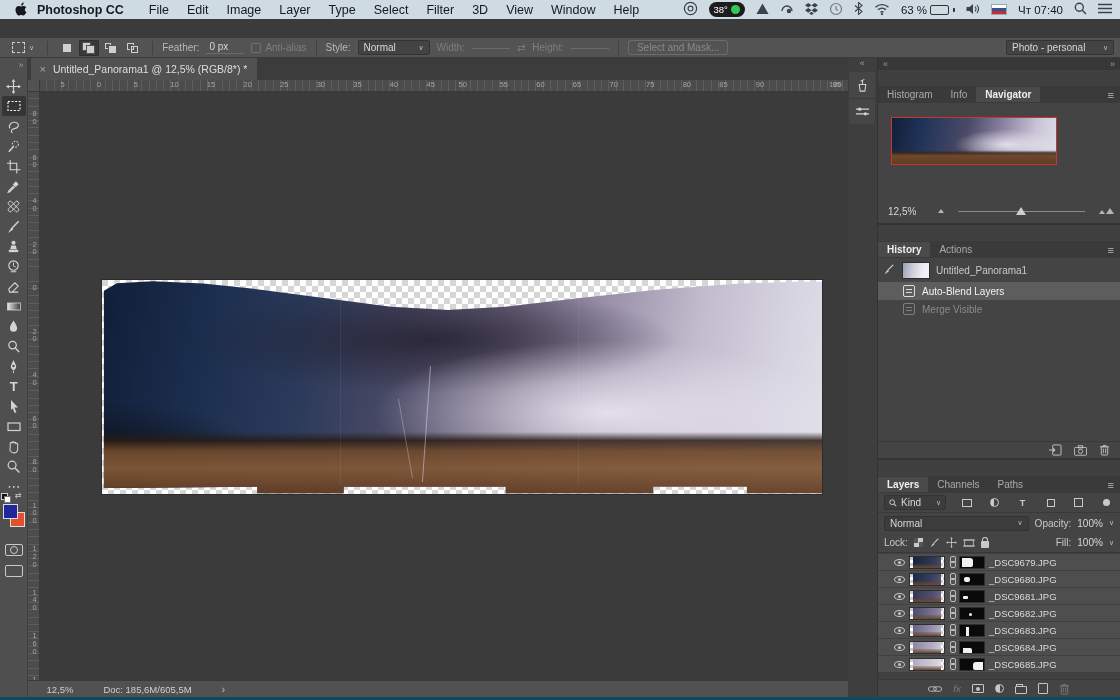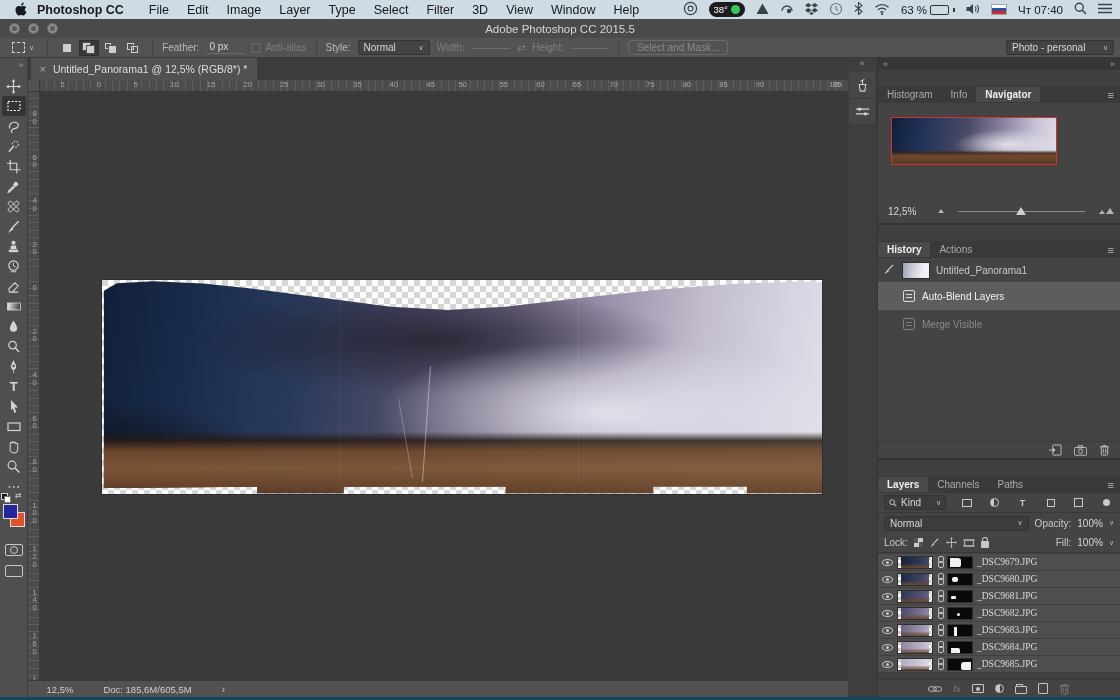--- a/index.html
+++ b/index.html
@@ -147,21 +147,21 @@
     border-left:5px solid transparent; border-right:5px solid transparent; border-bottom:8px solid #cfcfcf; }
   .mountains { display:flex; align-items:flex-end; gap:1px; margin:0 6px; }
 
   
   .hist-body { height:200px; position:relative; background:#444; display:flex; flex-direction:column; }
   .hist-snap { display:flex; align-items:center; gap:6px; height:24px; padding-left:4px; }
   .hist-snapthumb { width:28px; height:17px; border:1px solid #2e2e2e;
     background:linear-gradient(100deg,#9aa0b8,#cfd0dc 40%,#efeef4 75%,#f4f3f8); }
   .hist-src { width:14px; text-align:center; color:#cfcfcf; }
   .hist-states { display:flex; flex-direction:column; }
-  .hist-row { display:flex; align-items:center; gap:7px; height:28px; padding-left:6px;text-align:right; }
+  .hist-row { display:flex; align-items:center; gap:7px; height:18px; padding-left:6px;text-align:right; }
   .hist-row.selected { background:#5d5d5d; color:#f2f2f2; }
   .hist-row.disabled { color:#8a8a8a; }
   .hist-ic { width:12px; height:12px; border:1px solid currentColor; border-radius:2px; position:relative; opacity:0.85; }
   .hist-ic::after { content:''; position:absolute; left:2px; right:2px; top:3px; height:1px; background:currentColor;
     box-shadow:0 3px 0 currentColor; }
   .hist-check { width:12px; }
   .hist-bottom { margin-top:auto; height:17px; border-top:1px solid #393939; display:flex; align-items:center;
     justify-content:flex-end; gap:12px; padding-right:10px; color:#c6c6c6; }
 
   
@@ -178,21 +178,21 @@
   .blend-dd { background:#3c3c3c; border:1px solid #333; border-radius:2px; height:15px; flex:1;
     display:flex; align-items:center; padding:0 5px; color:#d8d8d8; }
   .blend-dd .chev { margin-left:auto; }
   .lyr-lock { display:flex; align-items:center; height:20px; padding:0 6px; gap:6px; border-bottom:1px solid #393939; }
   .lockico { color:#c9c9c9; display:flex; align-items:center; }
   .checker4 { width:9px; height:9px; background:conic-gradient(#c9c9c9 0 90deg,#555 90deg 180deg,#c9c9c9 180deg 270deg,#555 270deg); }
   .padlock { width:8px; height:7px; background:#c9c9c9; border-radius:1px; position:relative; margin-top:4px; }
   .padlock::before { content:''; position:absolute; left:1px; top:-4px; width:4px; height:4px;
     border:1.5px solid #c9c9c9; border-bottom:none; border-radius:3px 3px 0 0; }
   .lyr-list { flex:1; overflow:hidden; background:#404040; display:flex; flex-direction:column; gap:1px; padding-top:1px; }
-  .lrow { height:16px; background:#4e4e4e; display:flex; align-items:center; gap:4px; padding-left:4px;font-family:Liberation Serif, serif; }
+  .lrow { height:16px; background:#4e4e4e; display:flex; align-items:center; gap:4px; padding-left:16px; }
   .eye { width:11px; height:7px; border:1px solid #c6c6c6; border-radius:50%; position:relative; flex:none; }
   .eye::after { content:''; position:absolute; width:3px; height:3px; background:#c6c6c6; border-radius:50%; top:1px; left:3px; }
   .lthumb { width:36px; height:13px; flex:none; position:relative; border:1px solid #2e2e2e;
     background:conic-gradient(#fff 0 90deg,#ccc 90deg 180deg,#fff 180deg 270deg,#ccc 270deg); background-size:6px 6px; }
   .lthumb-in { position:absolute; top:0; bottom:0; left:3px; right:3px; }
   .lthumb-in::after { content:''; position:absolute; left:0; right:0; bottom:0; height:30%;
     background:linear-gradient(to bottom, rgba(90,60,38,0.2), #6b4830); }
   .lrow:nth-child(1) .lthumb-in { background:linear-gradient(100deg,#142238,#2e3a58 70%,#4a4a68); }
   .lrow:nth-child(2) .lthumb-in { background:linear-gradient(100deg,#1b2b48,#3c4160 70%,#5c5574); }
   .lrow:nth-child(3) .lthumb-in { background:linear-gradient(100deg,#2e3754,#555071 70%,#6f6684); }
@@ -301,28 +301,20 @@
       <span><svg width="13" height="13" viewBox="0 0 13 13">
             <circle cx="5.3" cy="5.3" r="4" fill="none" stroke="#3c4348" stroke-width="1.4"></circle>
             <path d="M8.3 8.3 12 12" stroke="#3c4348" stroke-width="1.5"></path>
           </svg></span>
       <span><svg width="14" height="11" viewBox="0 0 14 11">
             <path stroke="#3c4348" stroke-width="1.5" d="M0 1.5h14M0 5.5h14M0 9.5h14"></path>
           </svg></span>
     </div>
   </div>
 
-  <div class="titlebar">
-    <div class="tlights">
-      <span class="tlight"></span>
-      <span class="tlight"></span>
-      <span class="tlight"></span>
-    </div>
-    <span>Adobe Photoshop CC 2015.5</span>
-  </div>
 
   <div class="optionsbar">
     <div class="ob-preset">
       <span class="dashed-box"></span>
       <span class="chev">∨</span>
     </div>
     <div class="ob-sep"></div>
     <div class="mode-icons">
       <span class="mode-btn">
           <span class="sq"></span>

